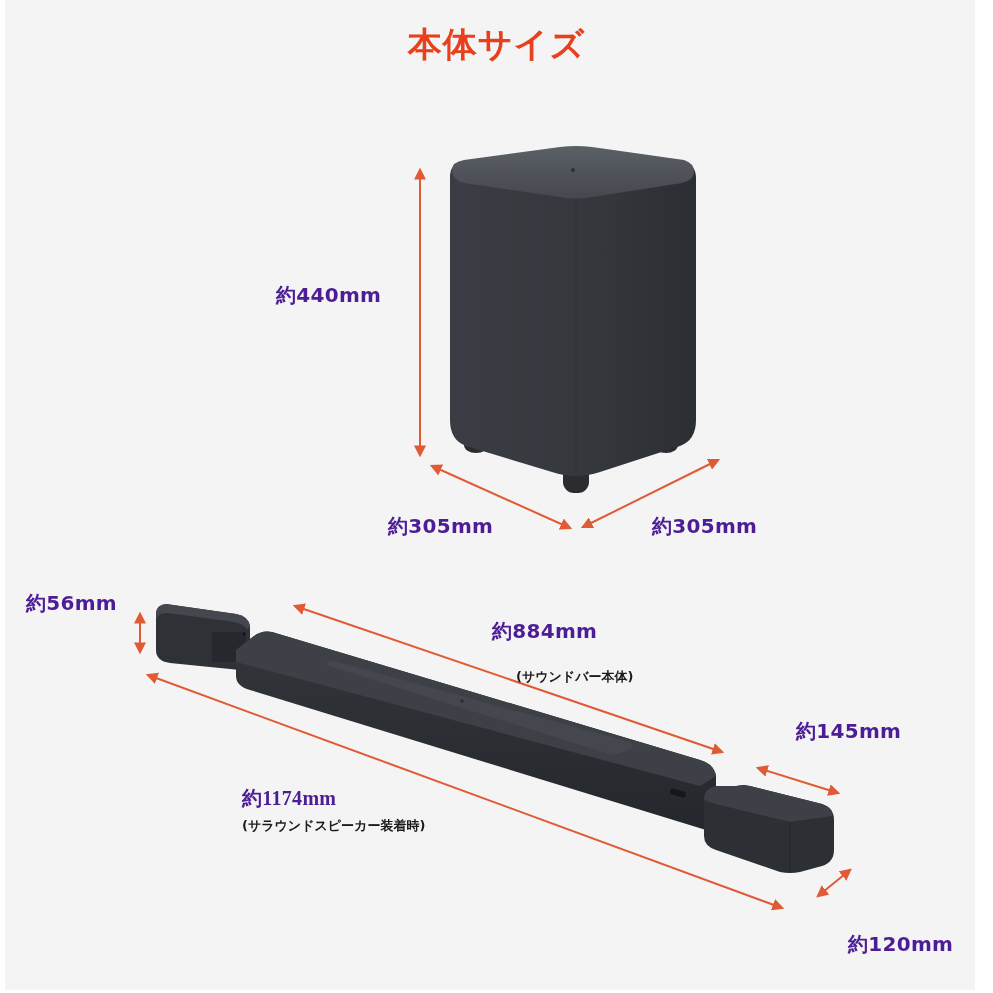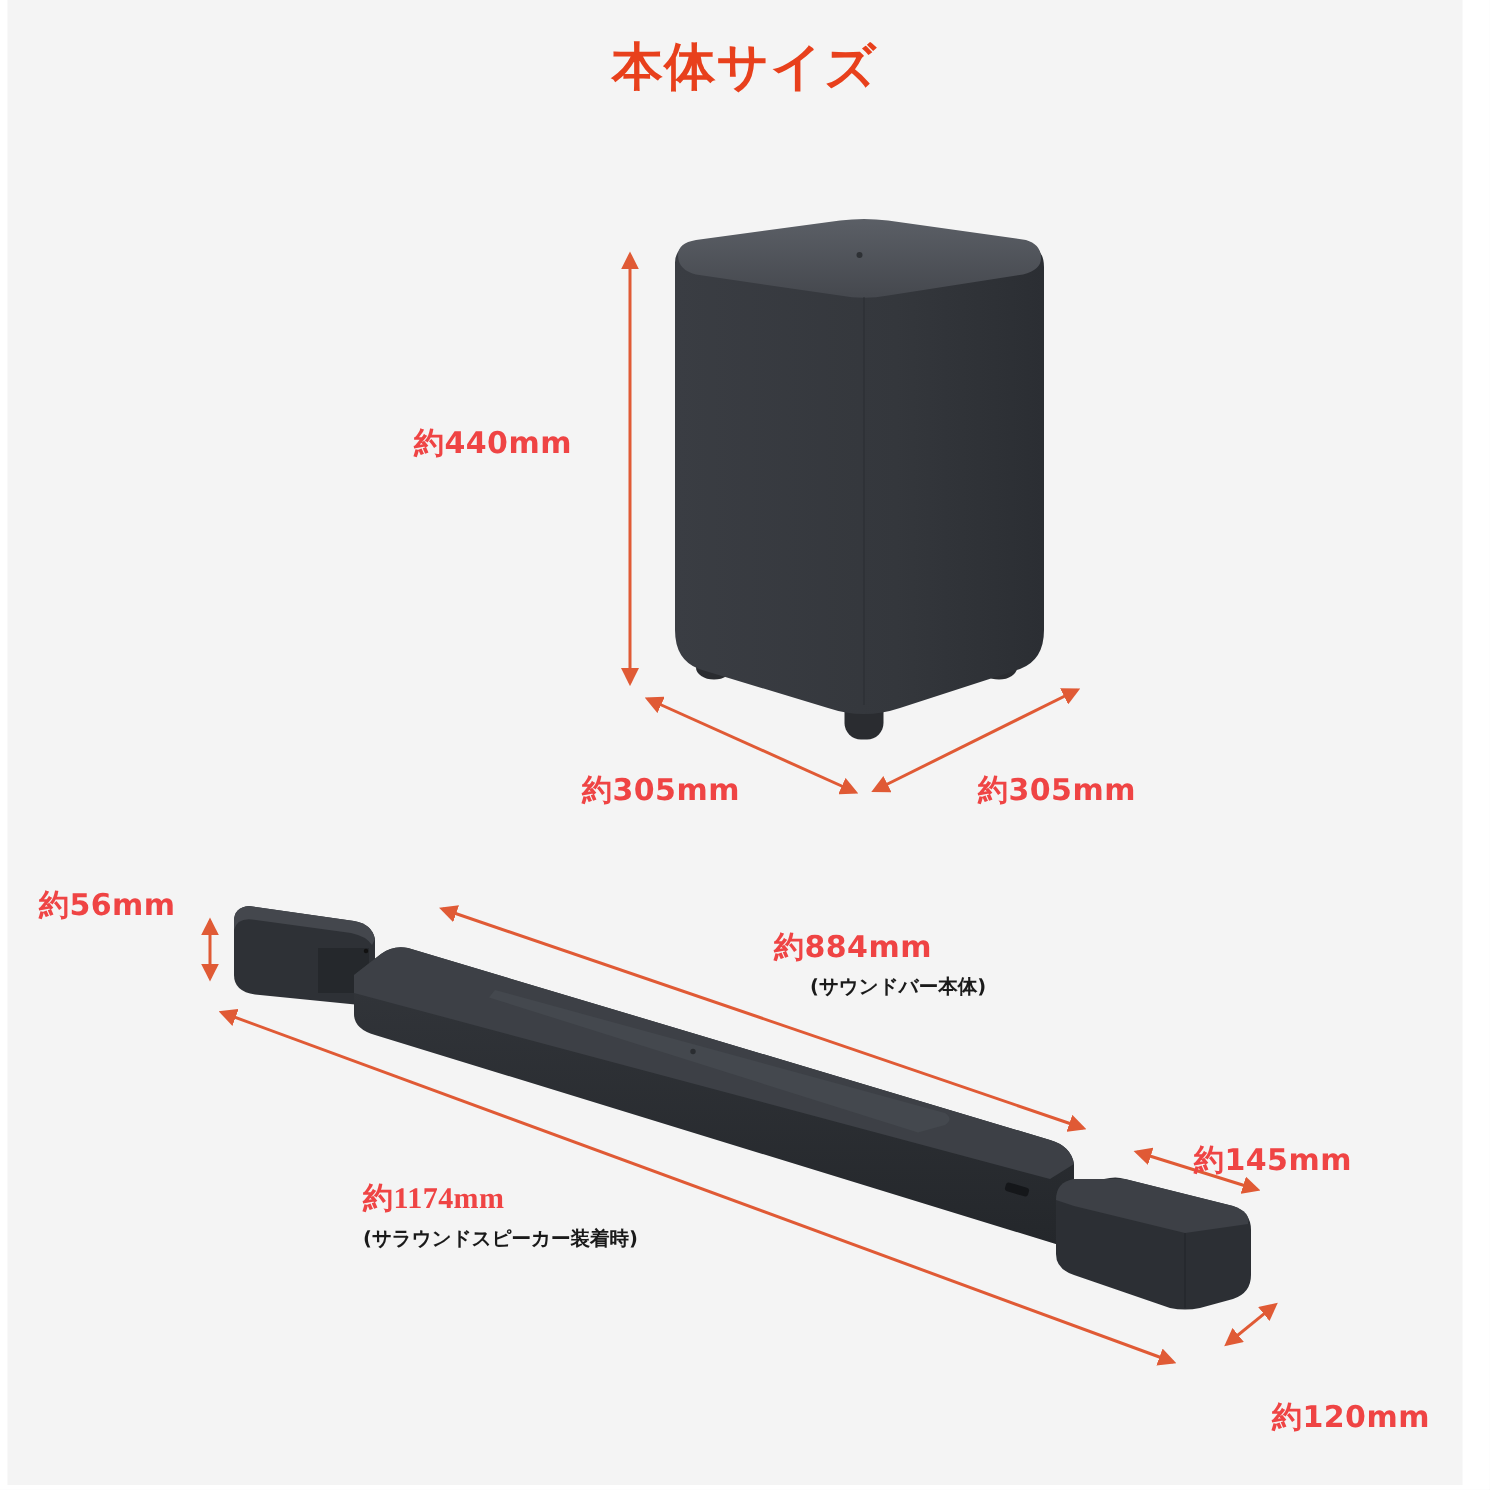--- a/index.html
+++ b/index.html
@@ -30,21 +30,21 @@
       text-align: center;
       font-size: 34px;
       font-weight: bold;
       letter-spacing: 1px;
       color: #e8401c;
     }
     .label {
       position: absolute;
       font-weight: bold;
       font-size: 20px;
-      color: #ef4444;
+      color: #4c1d95;
       white-space: nowrap;
       letter-spacing: 0.3px;
     }
     .sub {
       position: absolute;
       font-weight: bold;
       font-size: 13px;
       color: #1a1a1a;
       white-space: nowrap;
     }
@@ -121,18 +121,18 @@
   <line x1="818" y1="896" x2="850" y2="870" stroke="#e05a35" stroke-width="2" marker-start="url(#ah)" marker-end="url(#ah)"></line>
 </svg>
 
 <div class="title">本体サイズ</div>
 
 <div class="label" style="left:276px; top:282px;">約440mm</div>
 <div class="label" style="left:388px; top:513px;">約305mm</div>
 <div class="label" style="left:652px; top:513px;">約305mm</div>
 
 <div class="label" style="left:26px; top:590px;">約56mm</div>
-<div class="label" style="left:516px; top:618px;">約884mm</div>
-<div class="sub" style="left:516px; top:649px;margin-left:24px;">(サウンドバー本体)</div>
-<div class="label" style="left:796px; top:760px;">約145mm</div>
+<div class="label" style="left:492px; top:618px;">約884mm</div>
+<div class="sub" style="left:516px; top:668px;">(サウンドバー本体)</div>
+<div class="label" style="left:796px; top:718px;">約145mm</div>
 <div class="label" style="left:242px; top:785px;font-family:Liberation Serif, serif;">約1174mm</div>
 <div class="sub" style="left:242px; top:817px;">(サラウンドスピーカー装着時)</div>
 <div class="label" style="left:848px; top:931px;">約120mm</div>
 
 </body></html>

